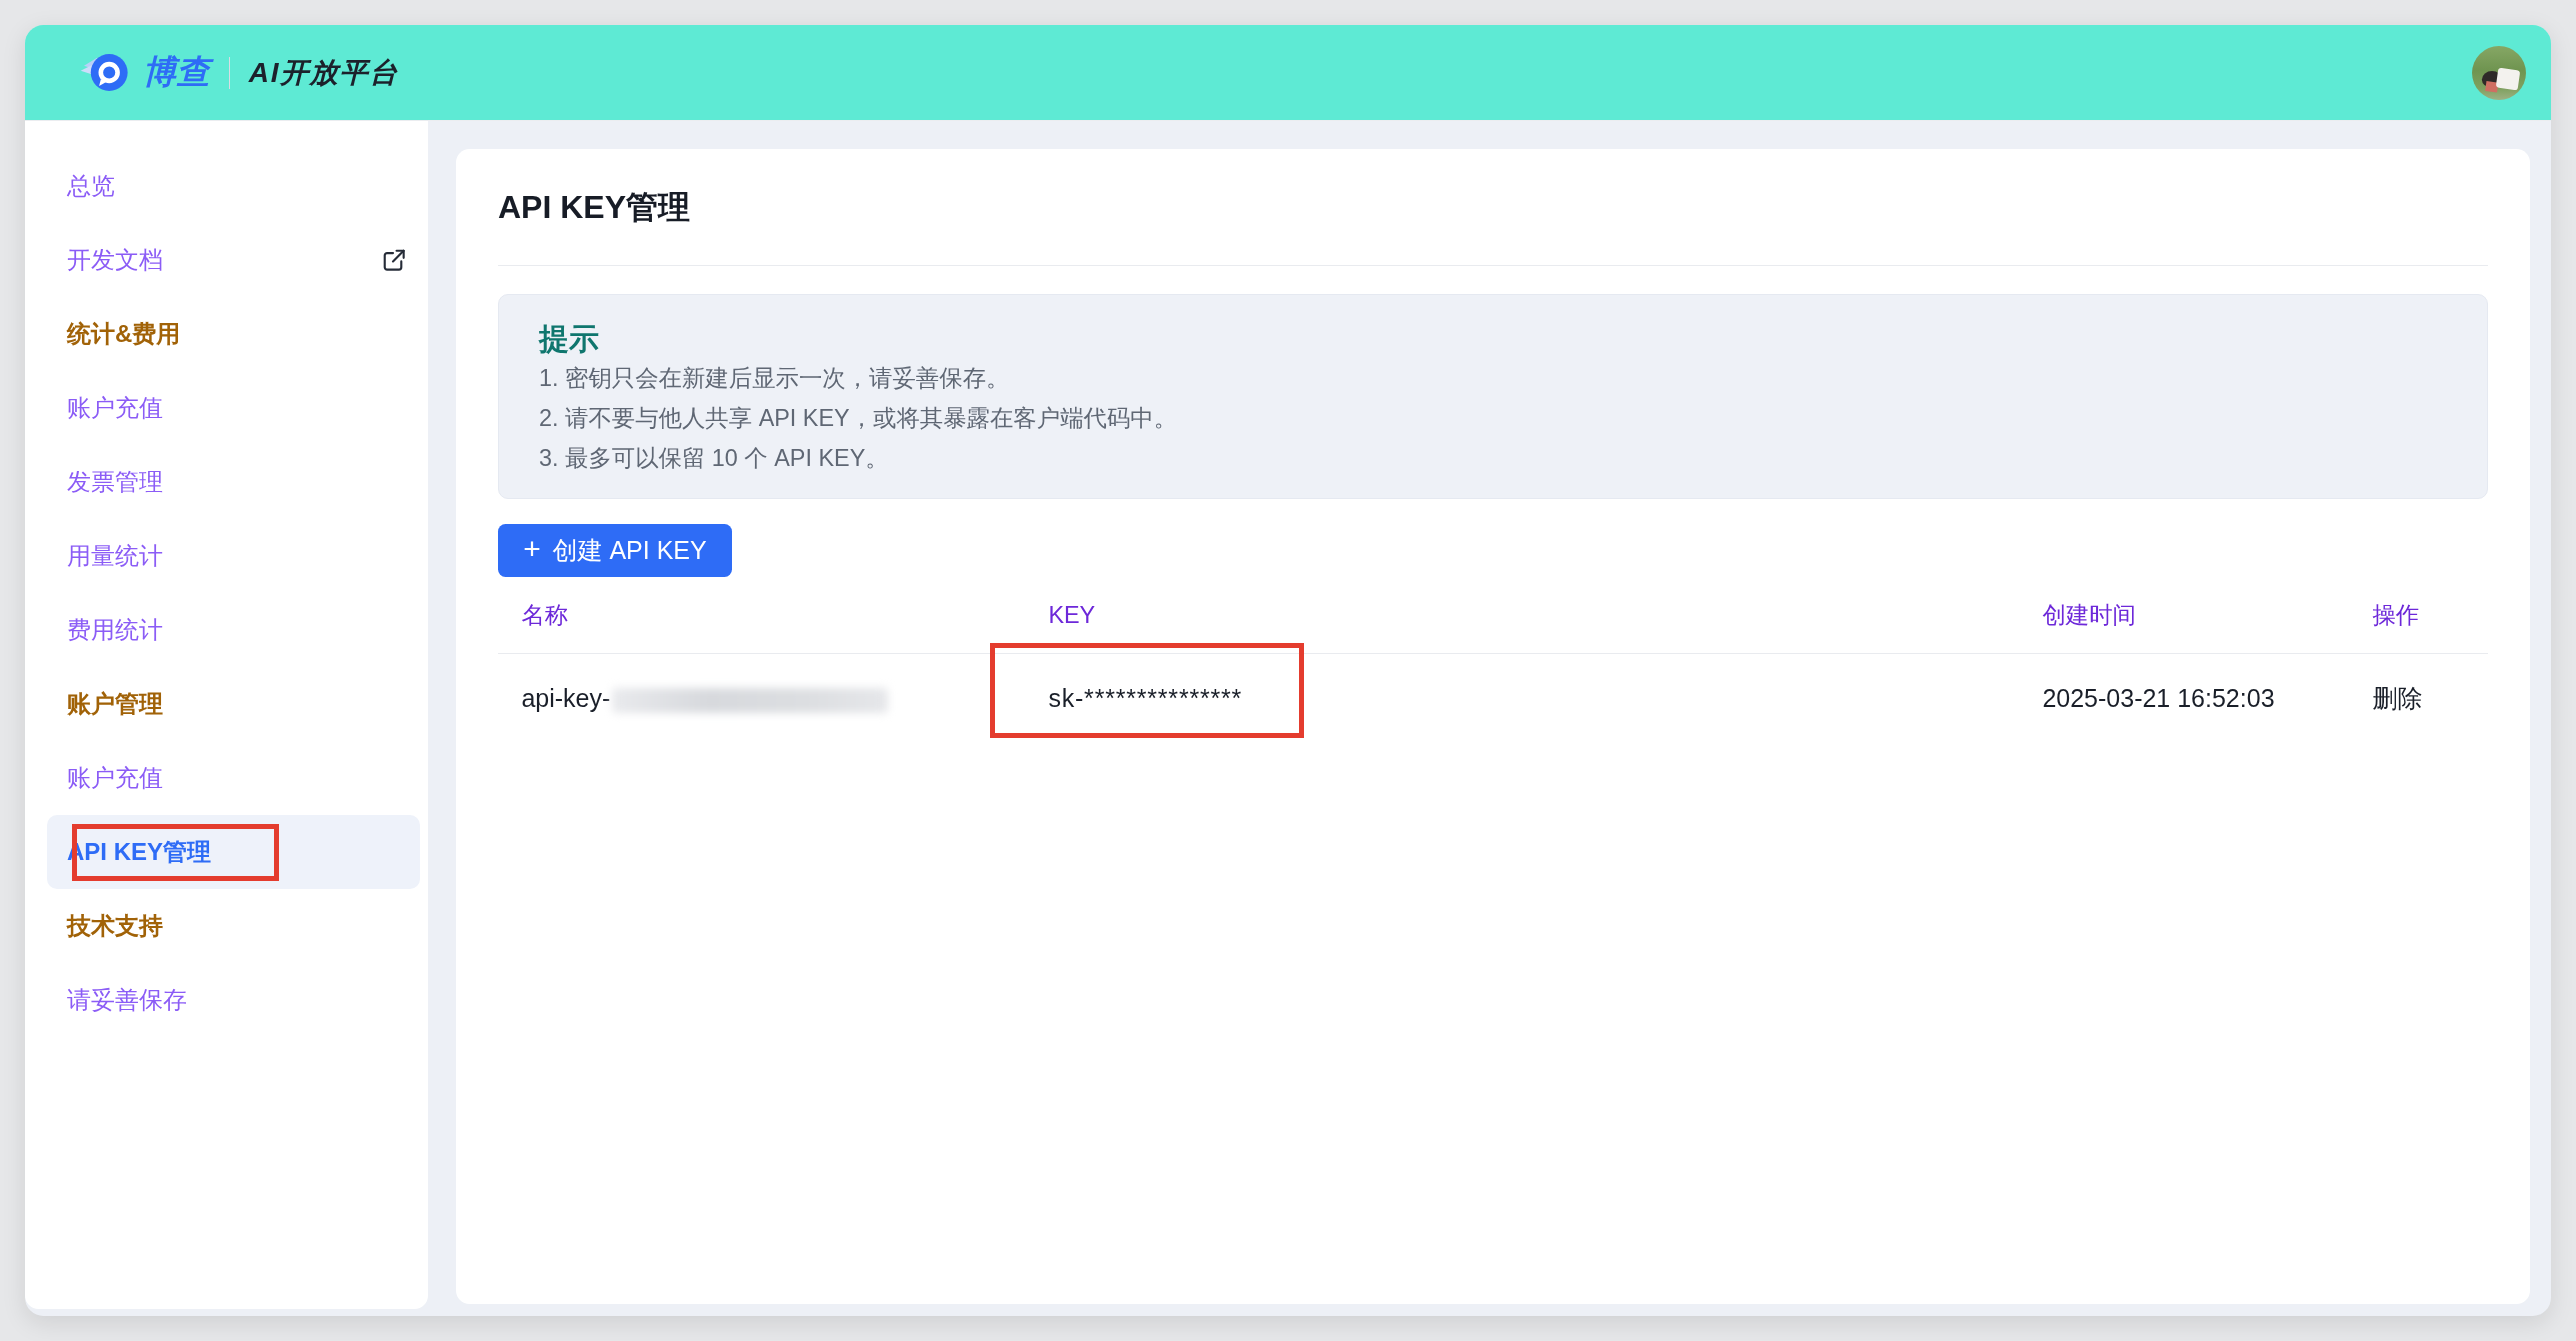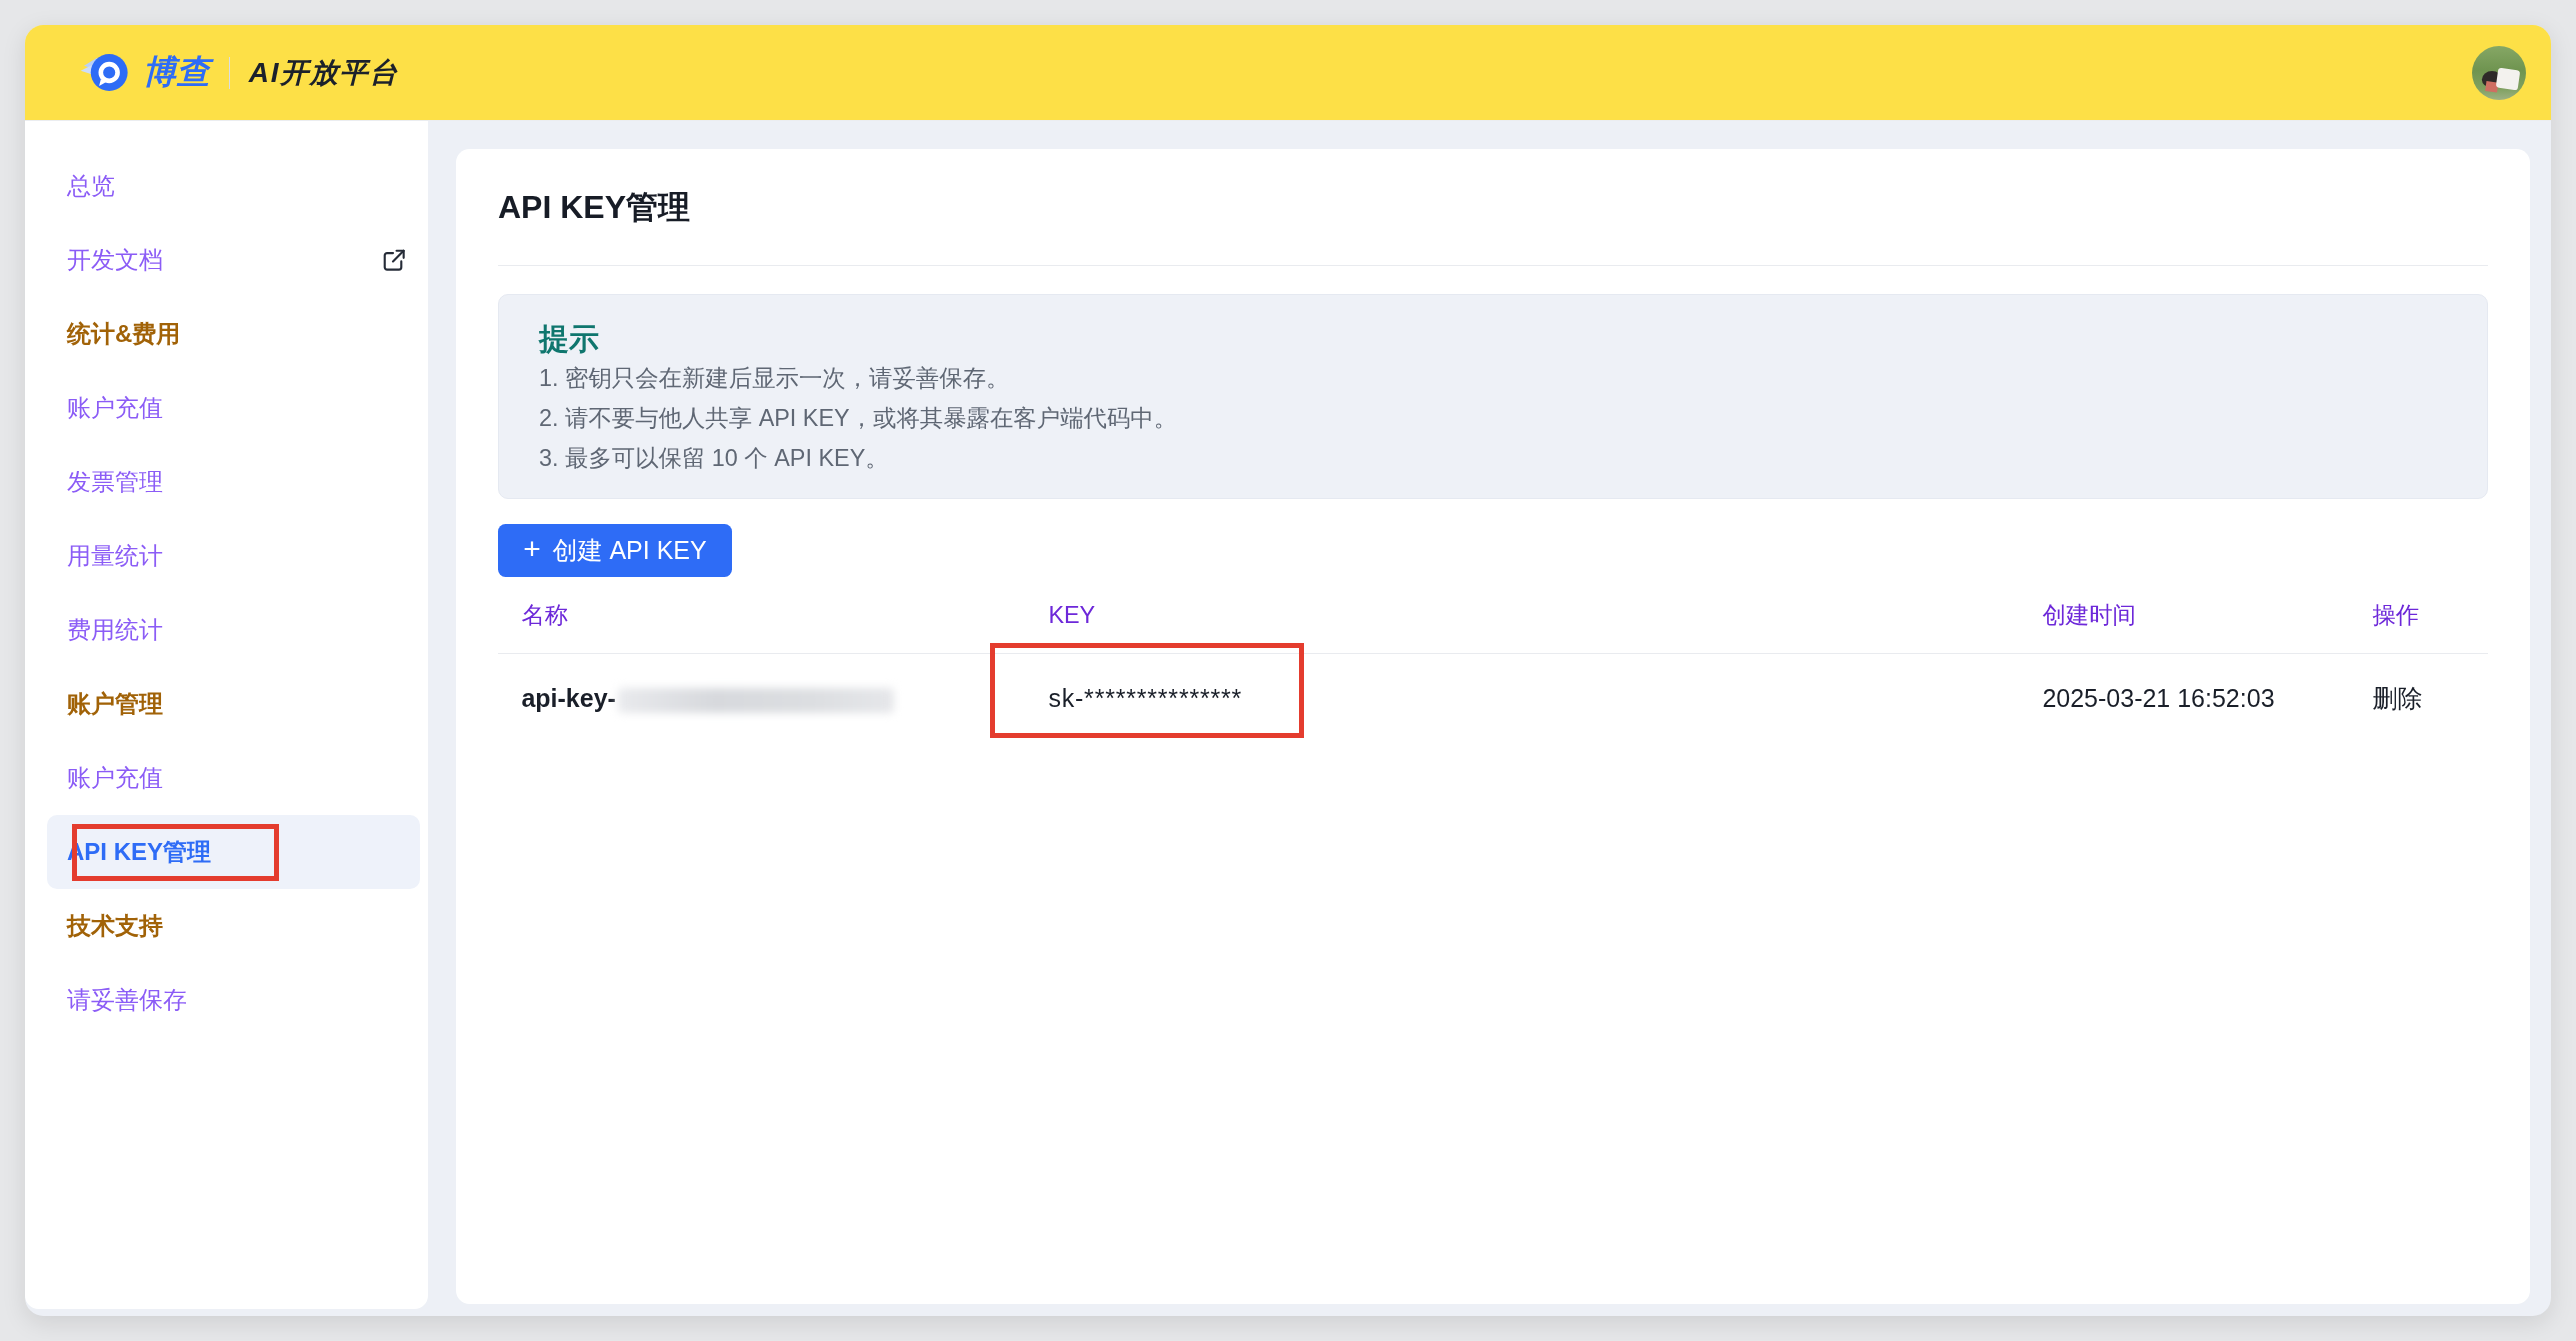--- a/index.html
+++ b/index.html
@@ -14,21 +14,21 @@
     position: absolute; left: 25px; top: 25px;
     width: 2526px; height: 1291px;
     background: #edf0f6;
     border-radius: 18.4px;
     overflow: hidden;
     box-shadow: 0 6.7px 25px rgba(0,0,0,0.10);
     display: flex; flex-direction: column;
   }
   
   .header {
-    height: 96px; background: #fde047;
+    height: 96px; background: #5eead4;
     border-bottom: 0.8px solid #ebedf0;
     display: flex; align-items: center;
     padding: 0 25px 0 54px;
     flex: 0 0 auto;
   }
   .brand { display: flex; align-items: center; }
   .brand svg { display: block; }
   .brand-name {
     font-size: 33px; font-weight: 800; font-style: italic;
     color: #2e6cf6; margin-left: 11.7px; letter-spacing: 0.8px;
@@ -117,21 +117,21 @@
     display: grid;
     grid-template-columns: 527px 994px 330px 1fr;
   }
   .t-head { height: 76px; align-items: center; }
   .t-head > div {
     font-size: 23.4px; color: #6d28d9; padding-left: 23.4px;
   }
   .head-divider { height: 0.8px; background: #e9ebef; }
   .t-row { height: 89px; align-items: center; }
   .t-row > div { font-size: 25px; color: #1a1f29; padding-left: 23.4px; }
-  .cell-name { font-weight: 700; white-space: nowrap; }
+  .cell-name { font-weight: 400; white-space: nowrap; }
   .name-blur {
     display: inline-block; vertical-align: middle;
     width: 276px; height: 25px; margin-left: 1.7px;
     background: linear-gradient(90deg, #e9eaed 0%, #d7d9dd 35%, #dcdee1 70%, #e6e7ea 100%);
     filter: blur(4.2px); border-radius: 4.2px;
   }
   .cell-key { letter-spacing: 0.8px; }
   .cell-action { color: #bb433b; font-size: 23.4px; cursor: pointer; }
   .key-annotation-border {
     position: absolute; left: 492px; top: 66px; width: 314px; height: 95px;

